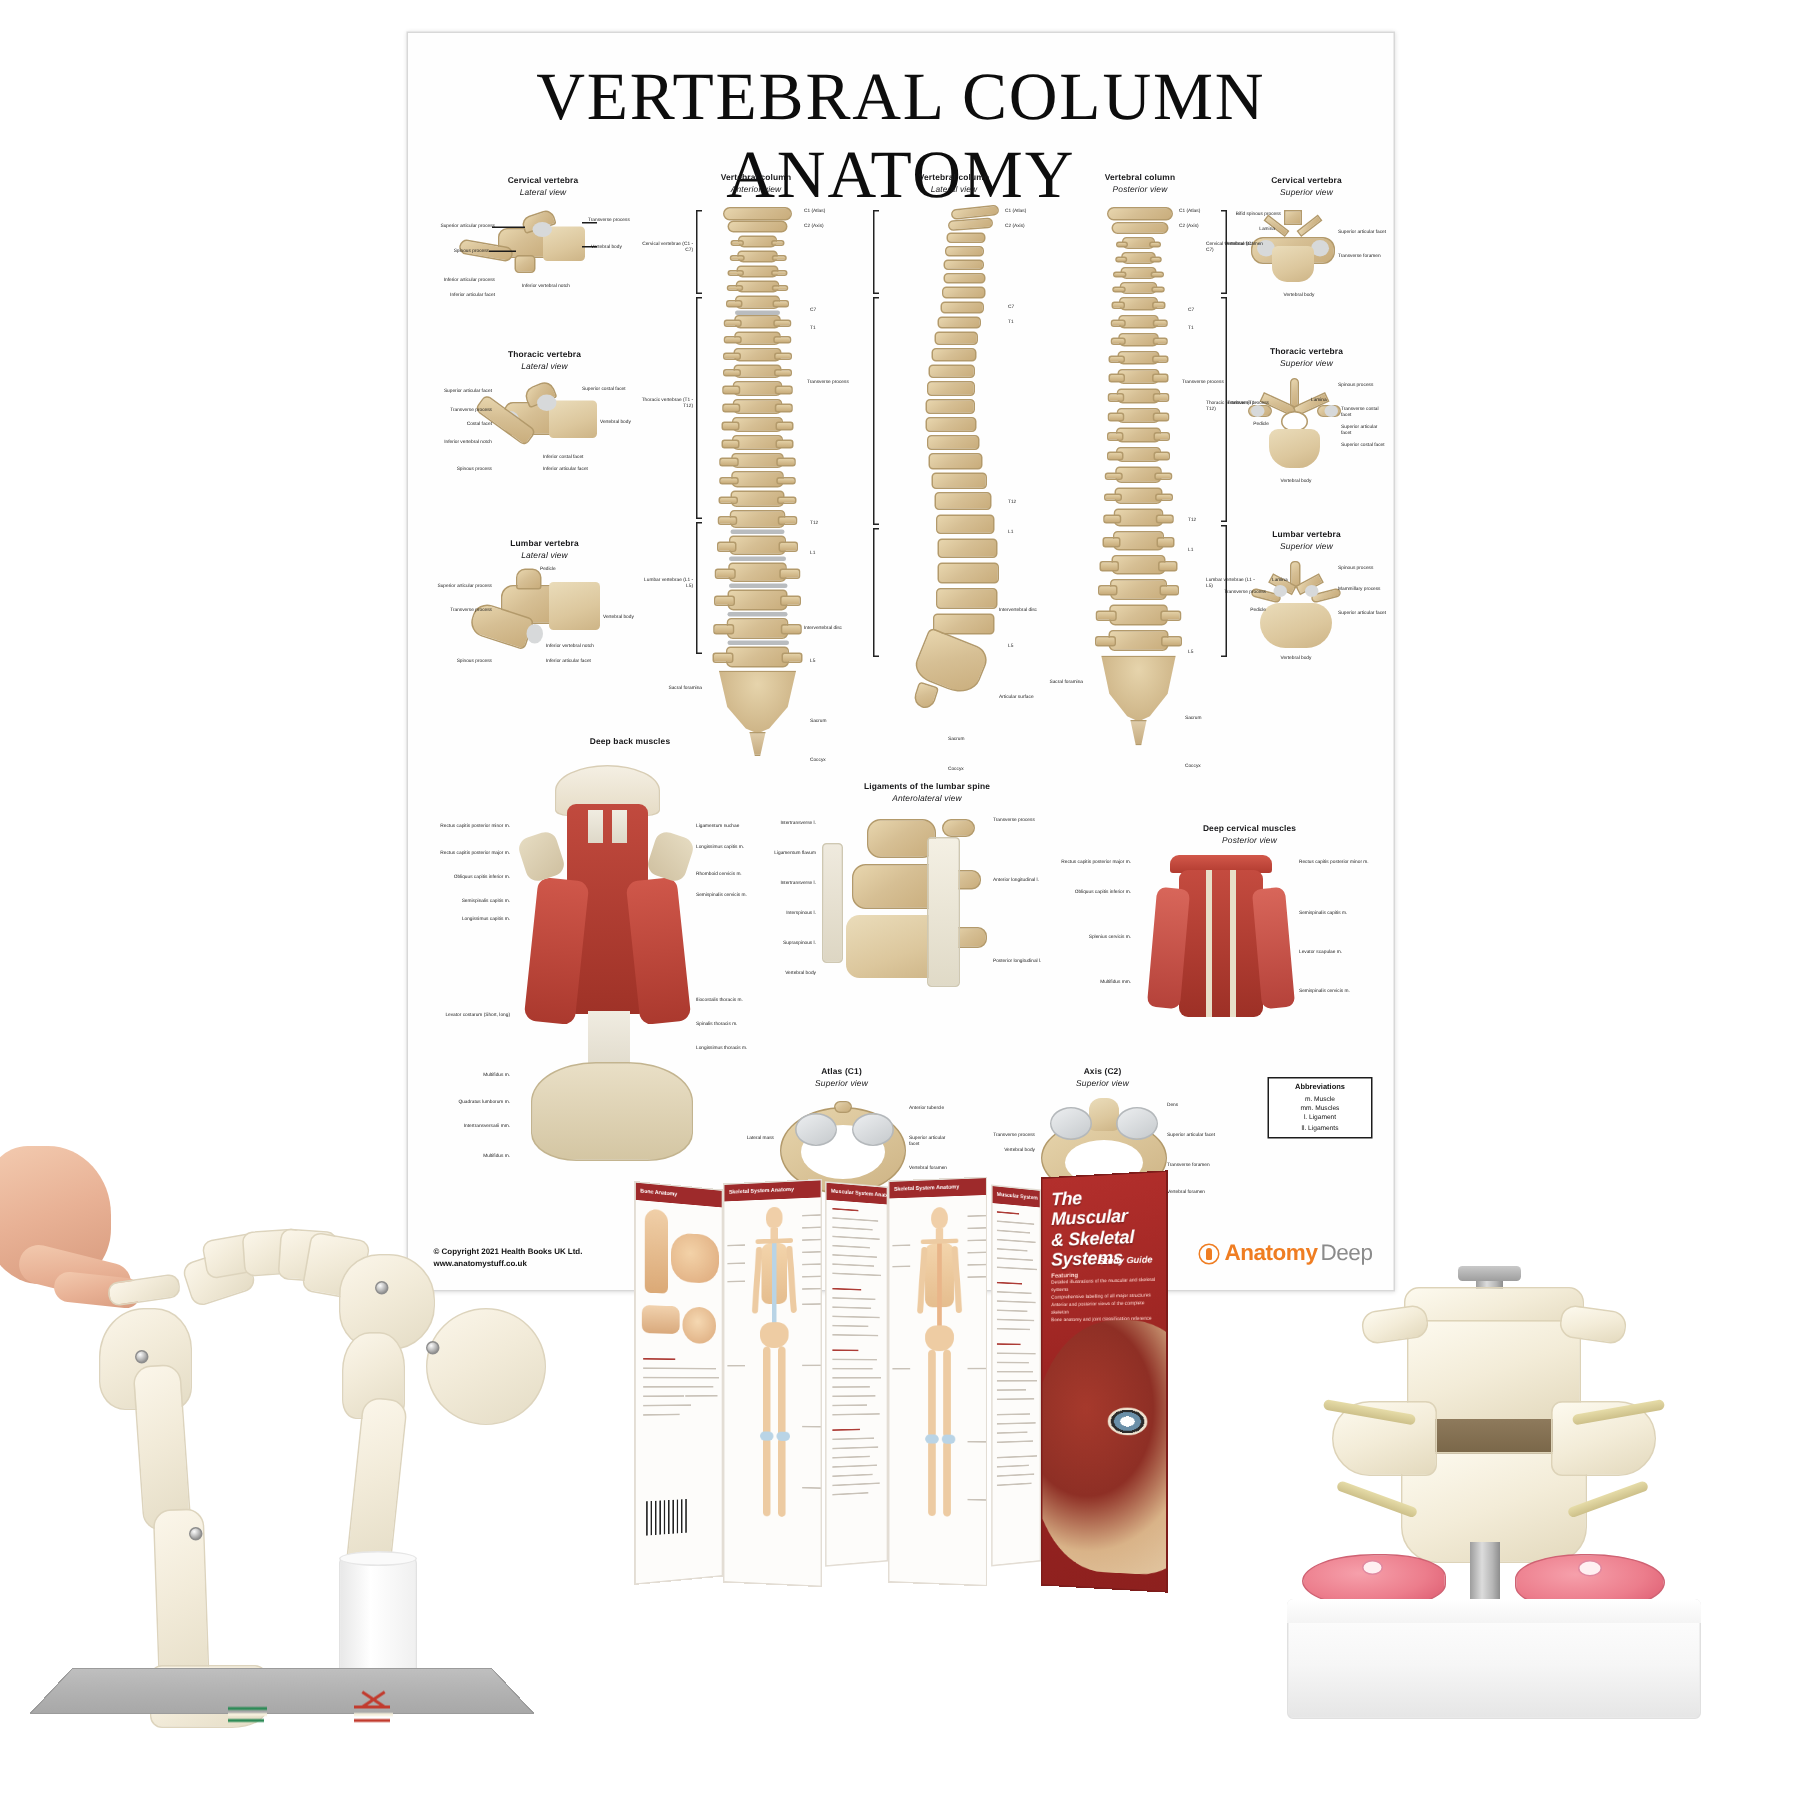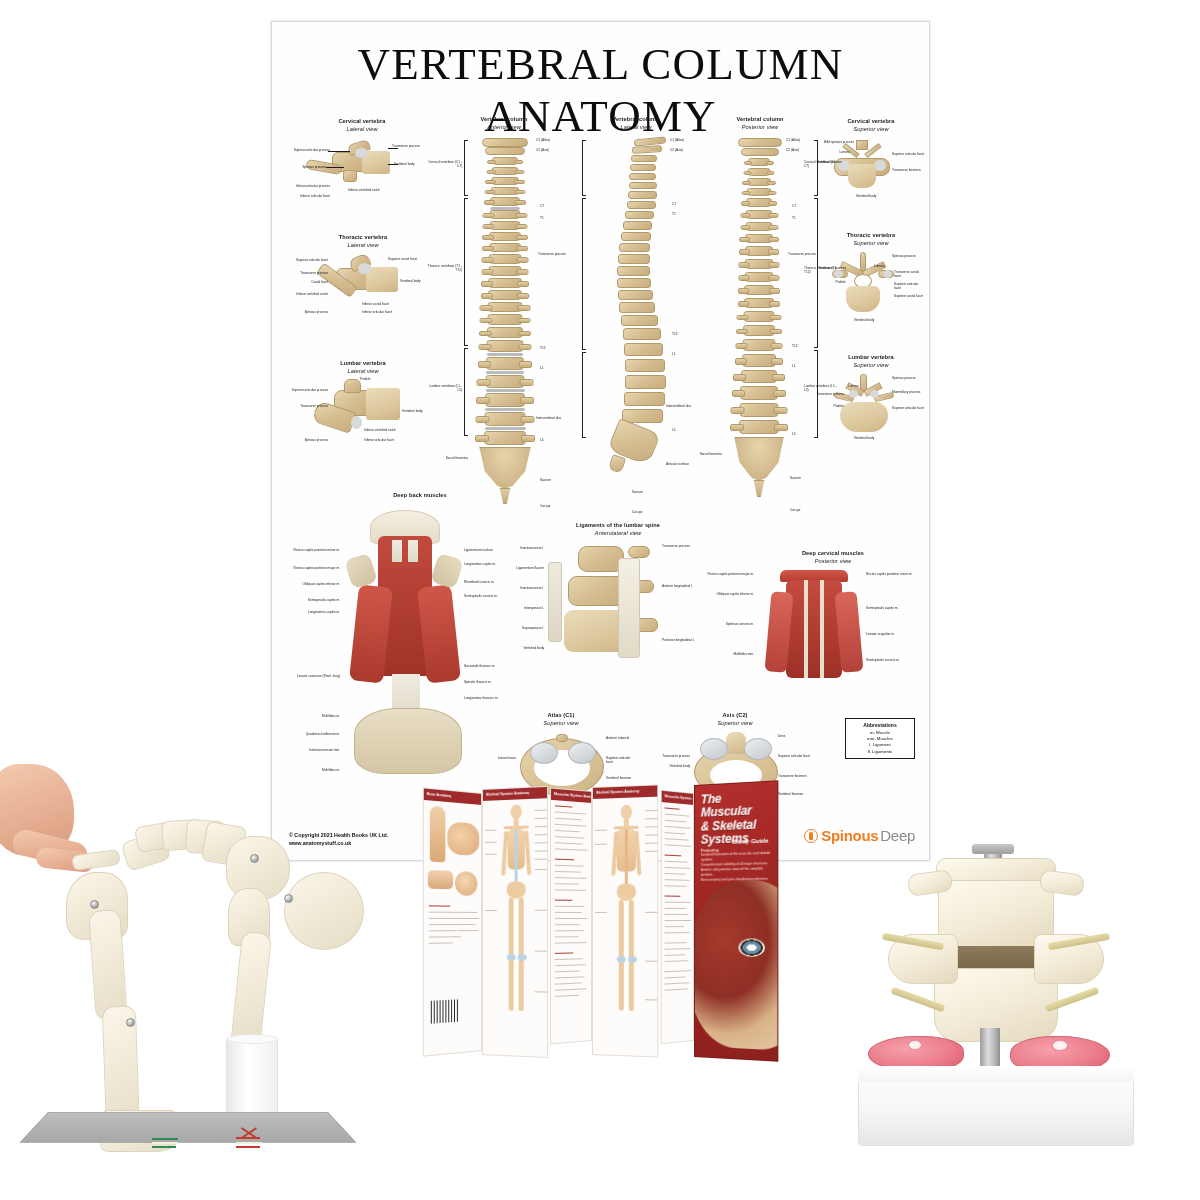--- a/index.html
+++ b/index.html
@@ -580,21 +580,21 @@
       <div class="abbrev-line">ll. Ligaments</div>
     </div>
 
     <div id="copyright">
       <div>© Copyright 2021 Health Books UK Ltd.</div>
       <div>www.anatomystuff.co.uk</div>
     </div>
 
     <div id="brand">
       <div class="bmark"></div>
-      <div class="b1">Spinous</div>
+      <div class="b1">Anatomy</div>
       <div class="b2">Deep</div>
     </div>
 
   </div>
 
   <div id="left-product">
 
     <div class="skin" style="position:absolute;left:-10px;top:2px;width:84px;height:92px;border-radius:34% 50% 40% 44%;"></div>
     <div class="skin" style="position:absolute;left:12px;top:74px;width:76px;height:26px;border-radius:16px;transform:rotate(14deg);"></div>
     <div class="skin" style="position:absolute;left:36px;top:88px;width:58px;height:20px;border-radius:14px;transform:rotate(6deg);"></div>

